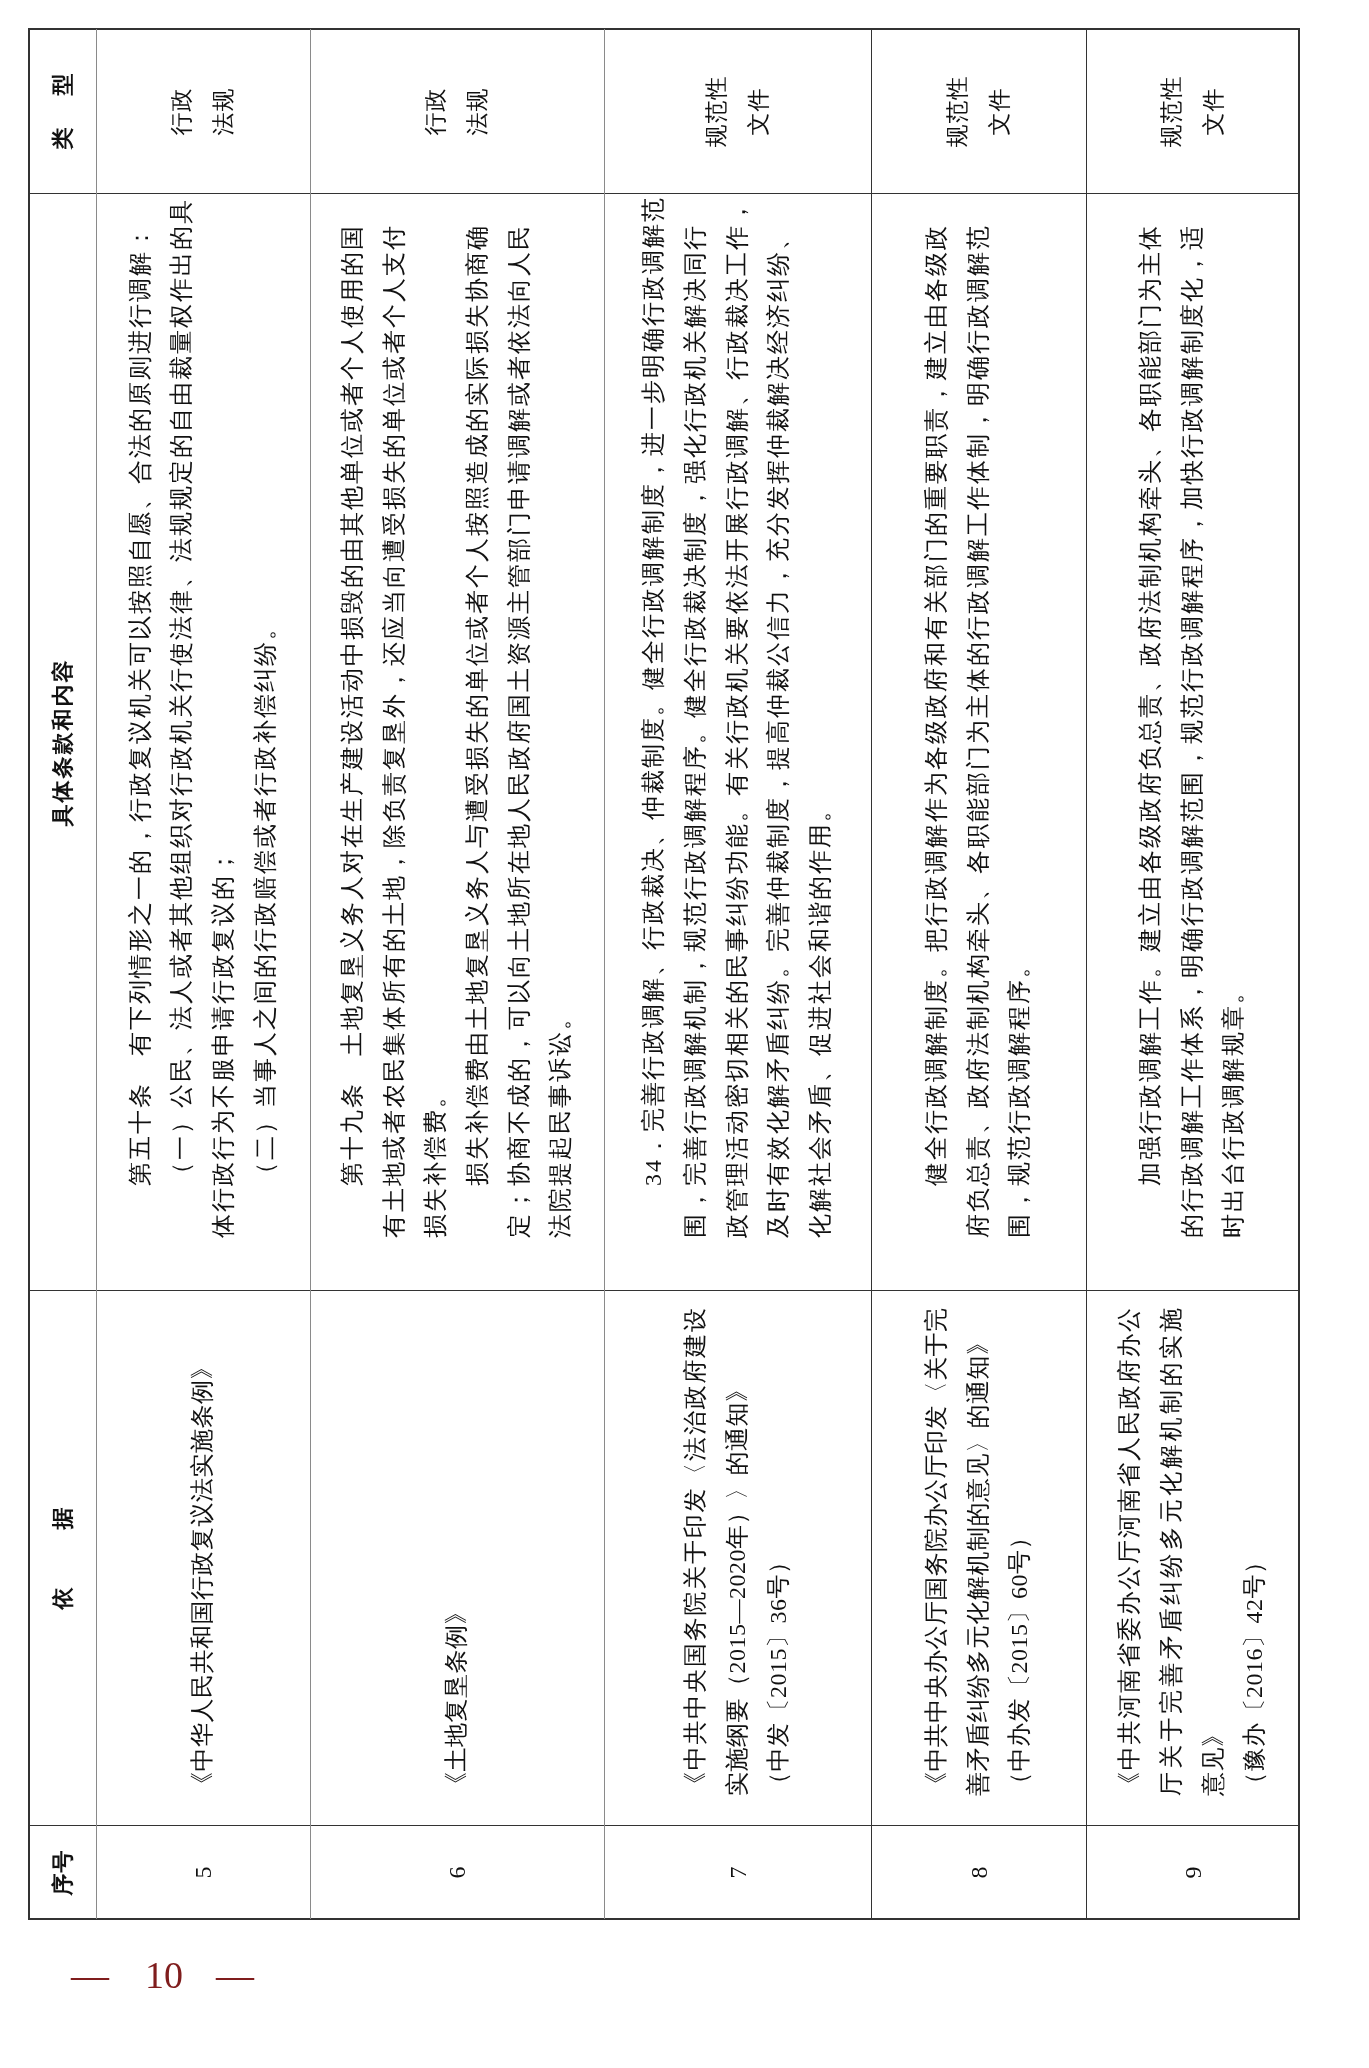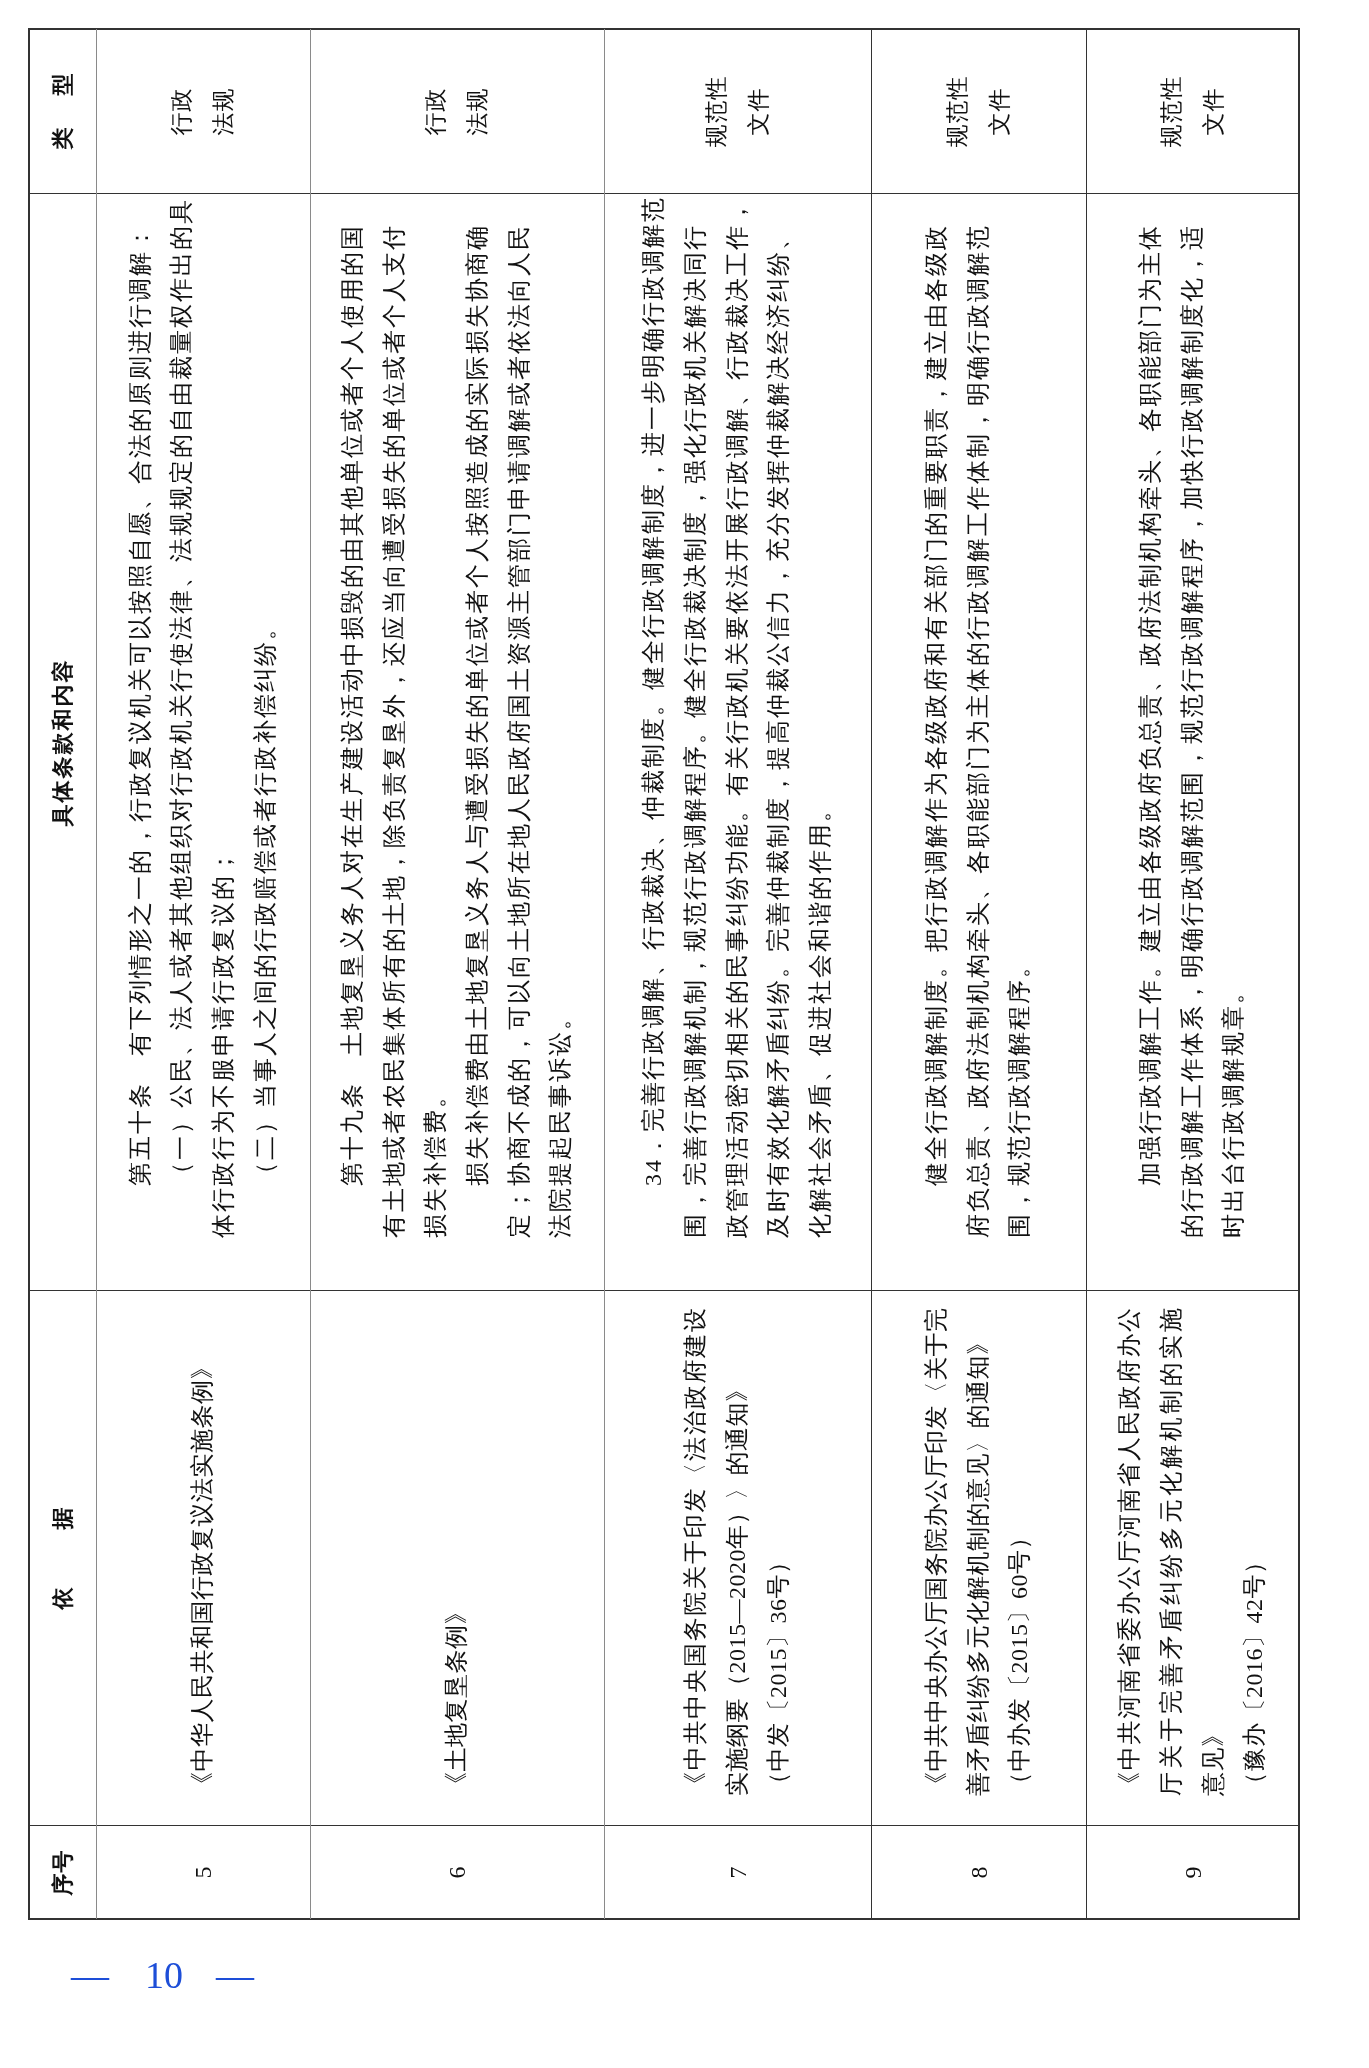--- a/index.html
+++ b/index.html
@@ -67,21 +67,21 @@
     .ln-t { font-size: 23px; letter-spacing: 1px; height: 42px; line-height: 42px; }
     .num { font-size: 24px; line-height: 30px; }
 
     .pgno {
       position: absolute;
       left: 71px; top: 1955px;
       font-family: "Liberation Serif", "DejaVu Serif", serif;
       font-size: 38px;
       line-height: 40px;
       white-space: nowrap;
-      color: #1d4ed8;
+      color: #7f1d1d;
     }
     .pgno .n { margin-left: 36px; }
     .pgno .d2 { margin-left: 33px; }
   </style>
 </head>
 <body>
 
 <div class="tbl">
   <div class="frame"></div>
 

